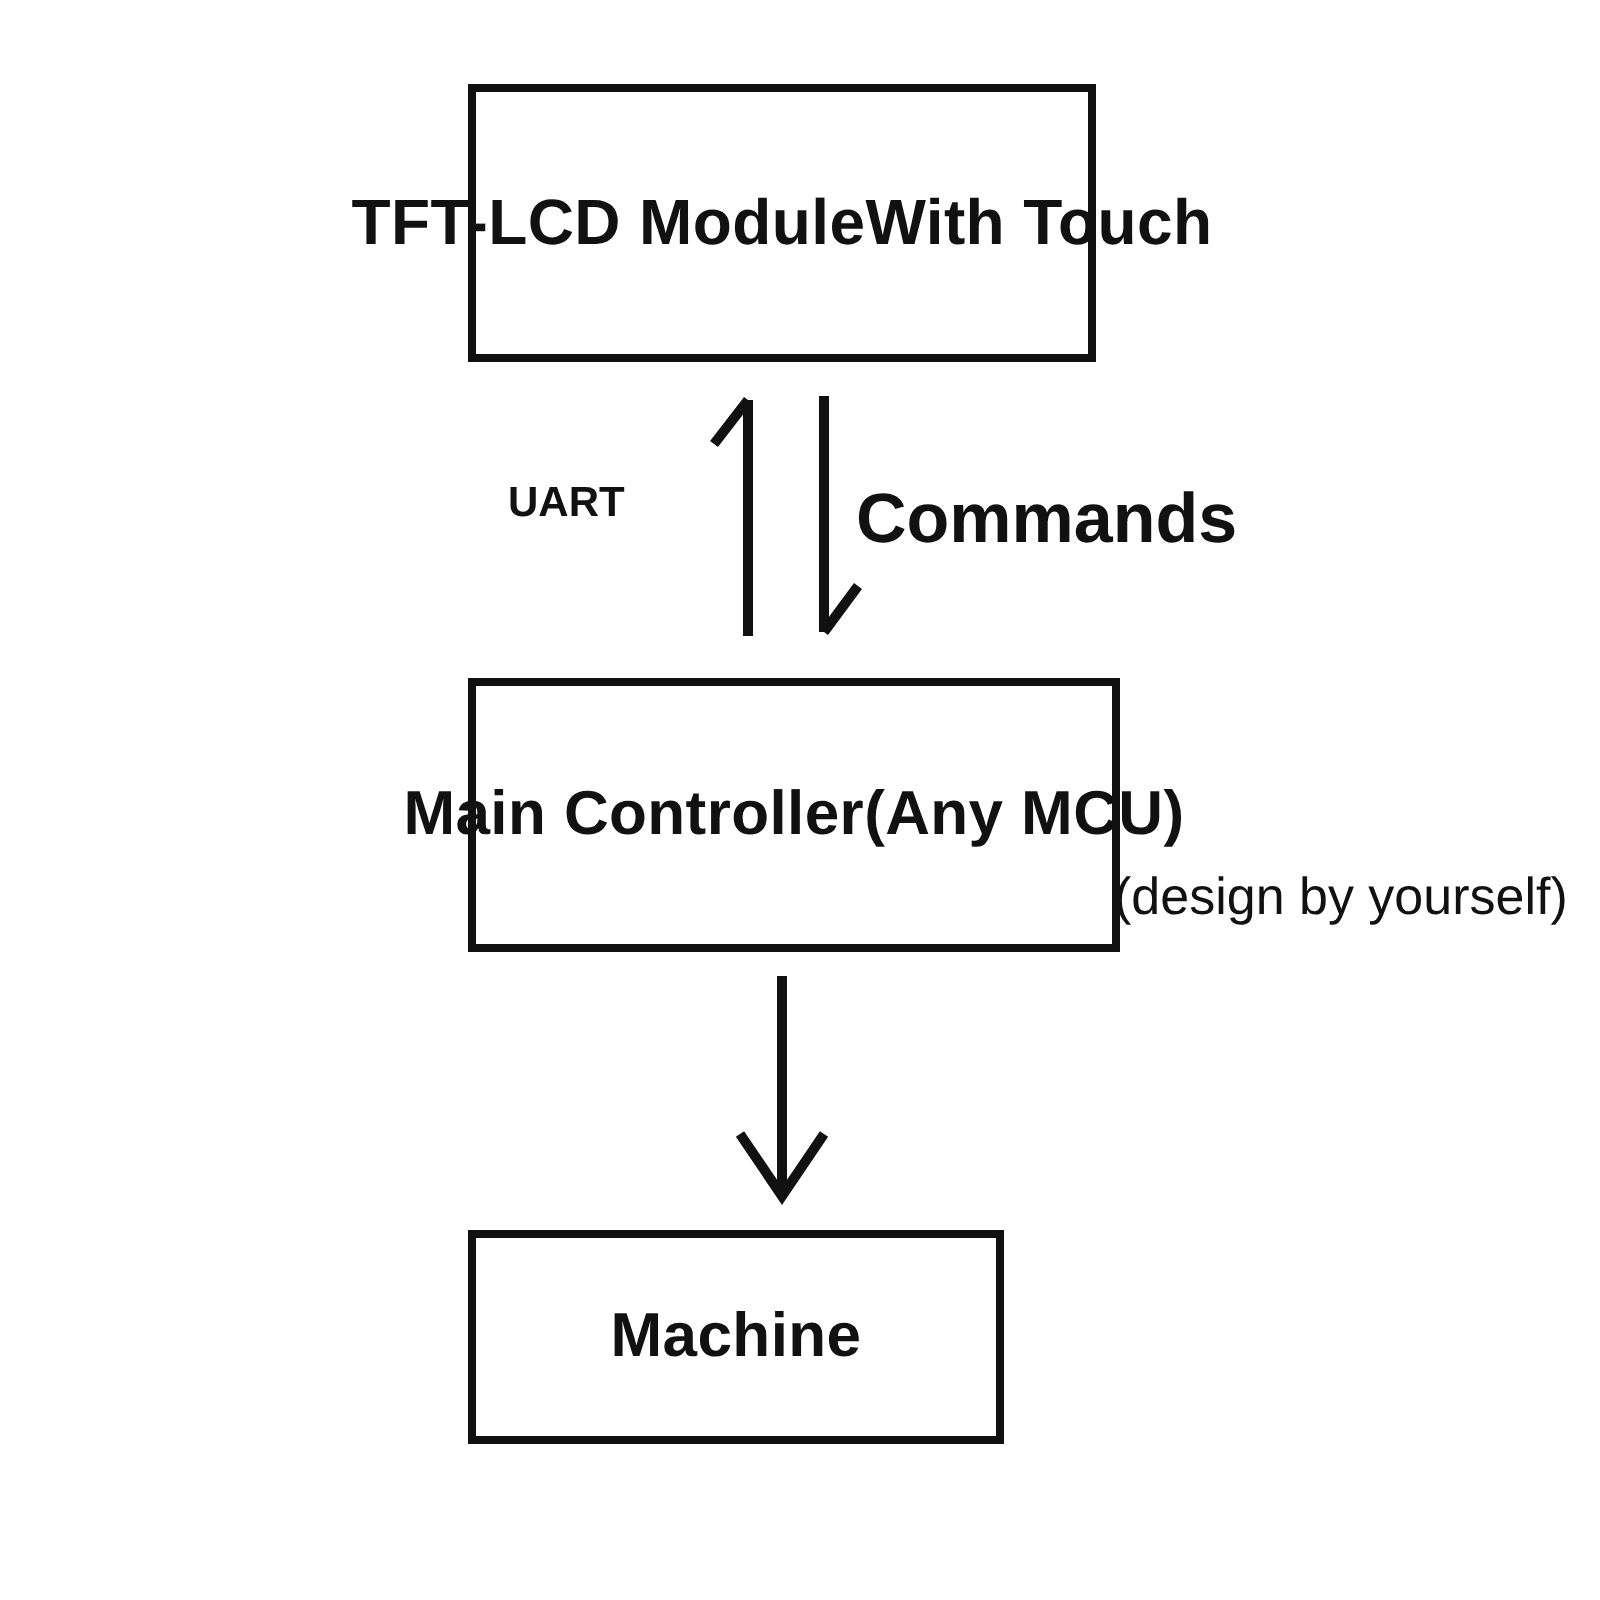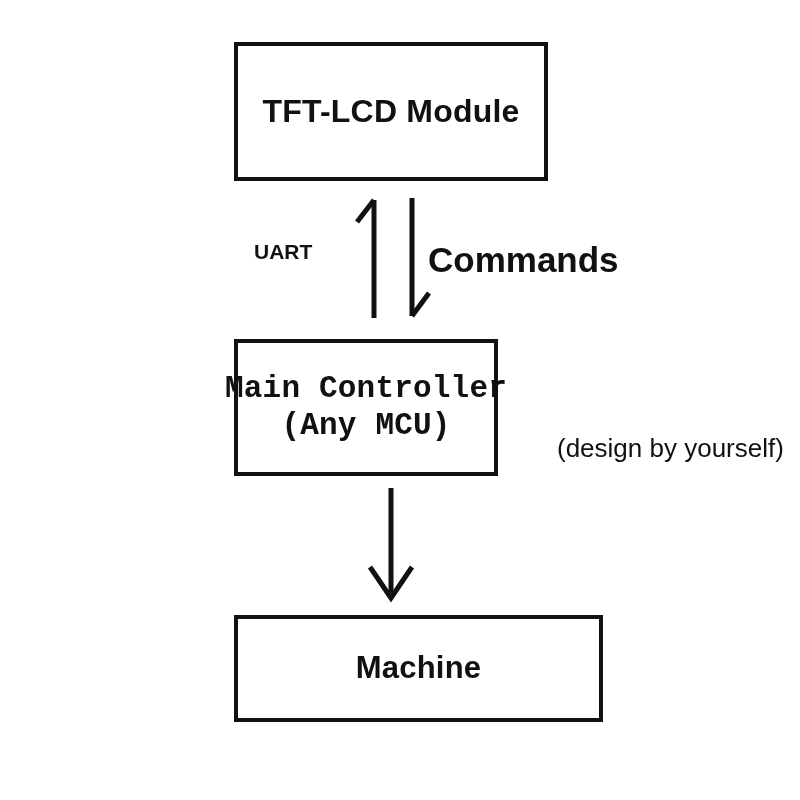--- a/index.html
+++ b/index.html
@@ -17,21 +17,21 @@
     font-family: "Liberation Sans", sans-serif;
   }
 
   
   .node-box {
     position: absolute;
     box-sizing: border-box;
     background: #ffffff;
     border: 4px solid #111111;
     display: flex;
-    flex-direction: column;
+    flex-direction: row;
     align-items: center;
     justify-content: center;
     text-align: center;
   }
   .node-line {
     font-weight: bold;
     color: #111111;
     line-height: 1.18;
     letter-spacing: 0.2px;
     white-space: nowrap;
@@ -41,30 +41,29 @@
     left: 234px;
     top: 42px;
     width: 314px;
     height: 139px;
   }
   #box-tft-lcd .node-line { font-size: 32px; }
 
   #box-main-controller {
     left: 234px;
     top: 339px;
-    width: 264px;
+    width: 326px;
     height: 137px;
-    font-family: Liberation Mono, monospace;
   }
   #box-main-controller .node-line { font-size: 31px; }
 
   #box-machine {
     left: 234px;
     top: 615px;
-    width: 369px;
+    width: 268px;
     height: 107px;
   }
   #box-machine .node-line { font-size: 31px; }
 
   
   .edge-label {
     position: absolute;
     color: #111111;
     font-weight: bold;
     white-space: nowrap;
@@ -101,20 +100,21 @@
     pointer-events: none;
   }
 </style>
 </head>
 <body>
 
 <div id="canvas">
 
   <div class="node-box" id="box-tft-lcd">
     <div class="node-line">TFT-LCD Module</div>
+    <div class="node-line">With Touch</div>
   </div>
 
   <div class="node-box" id="box-main-controller">
     <div class="node-line">Main Controller</div>
     <div class="node-line">(Any MCU)</div>
   </div>
 
   <div class="node-box" id="box-machine">
     <div class="node-line">Machine</div>
   </div>

